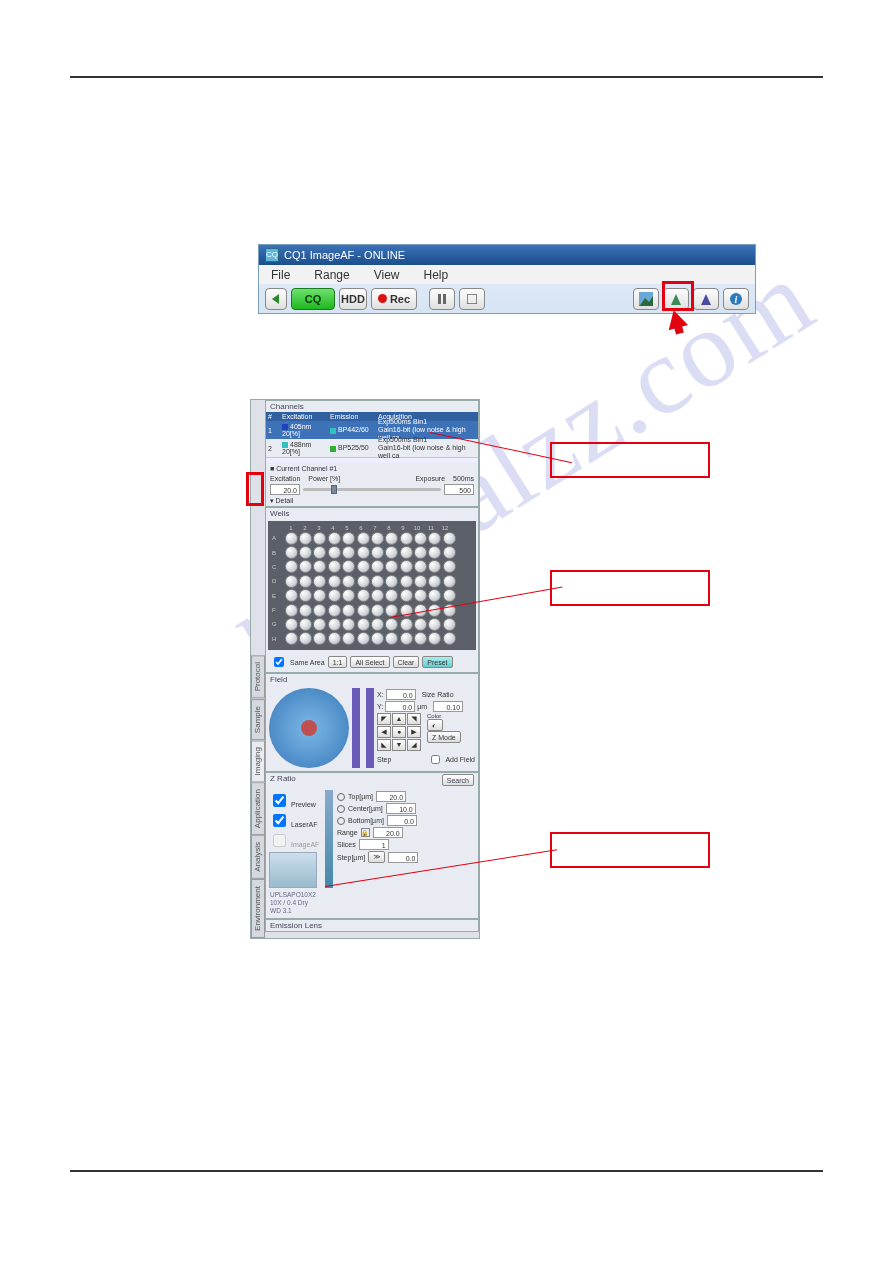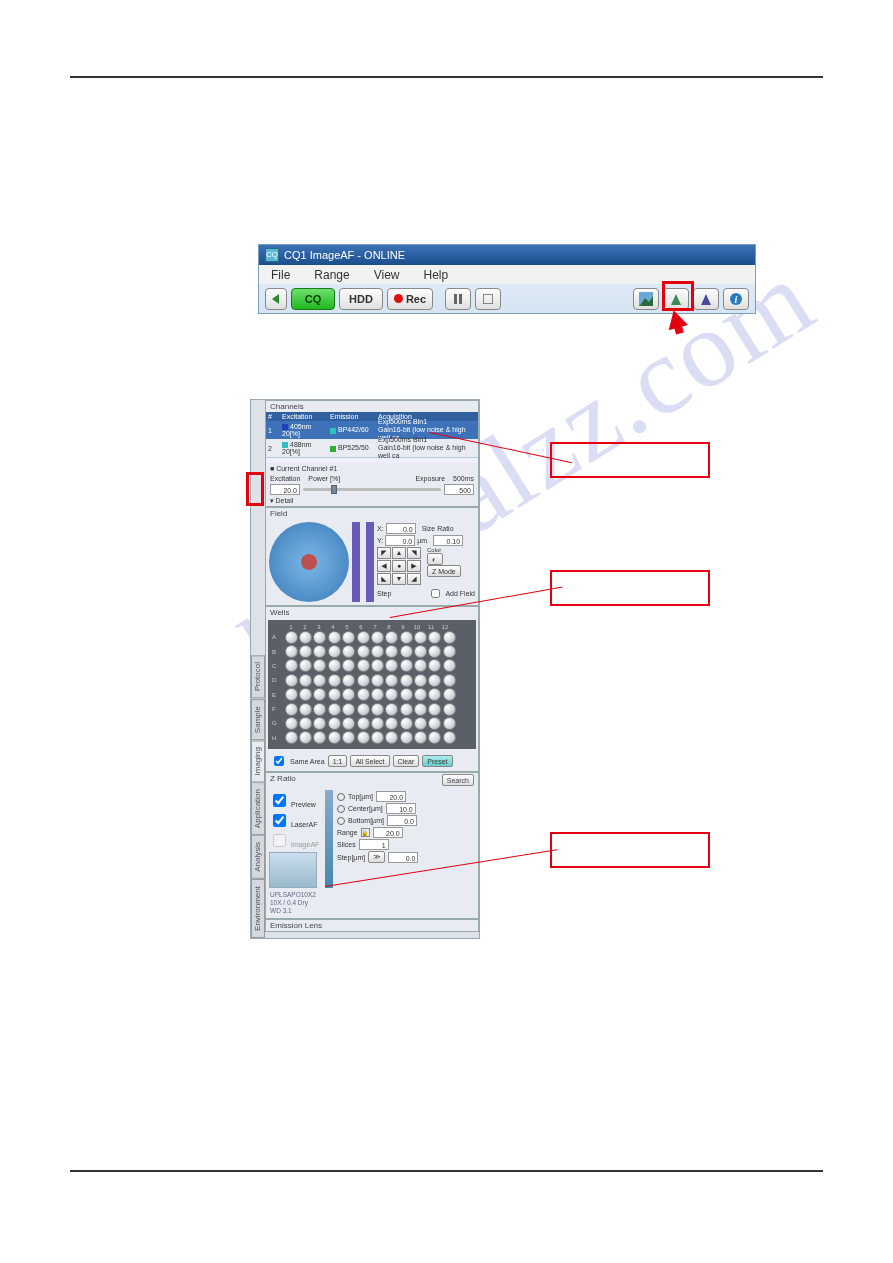--- a/index.html
+++ b/index.html
@@ -67,21 +67,21 @@
     min-width: 22px;
     margin: 0 2px;
     display: flex;
     align-items: center;
     justify-content: center;
     font-size: 11px;
     font-weight: bold;
     background: linear-gradient(#fdfdfd, #e0e0e0);
   }
   .tb-btn.green { background: linear-gradient(#6ee06e, #1fb81f); color: #0a3a0a; border-color: #1a7a1a; }
-  .tb-btn.hdd { width: 44px; }
+  .tb-btn.hdd { width: 28px; }
   .tb-btn.cq  { width: 44px; }
   .rec-dot { width: 9px; height: 9px; border-radius: 50%; background: #d11; margin-right: 3px; }
   .spacer { flex: 1; }
   .redbox-tb {
     border: 3px solid #e3000f;
     position: absolute;
     left: 662px; top: 281px;
     width: 32px; height: 30px;
   }
   .red-arrow {
@@ -380,68 +380,20 @@
         <span class="num-box">20.0</span>
         <div class="slider">
             <div class="knob"></div>
           </div>
         <span class="num-box">500</span>
       </div>
       <div class="form-row">▾ Detail</div>
     </div>
 
     <div class="section">
-      <div class="sec-title">Field</div>
-      <div class="field-body">
-        <div class="field-circle">
-            <div class="inner"></div>
-          </div>
-        <div class="field-bars"></div>
-        <div class="field-bars"></div>
-        <div class="field-ctrls">
-          <div class="row">
-            <span>X:</span>
-            <span class="num-box">0.0</span>
-            <span style="margin-left:4px;">Size Ratio</span>
-          </div>
-          <div class="row">
-            <span>Y:</span>
-            <span class="num-box">0.0</span>
-            <span>µm</span>
-            <span class="num-box" style="margin-left:4px;">0.10</span>
-          </div>
-          <div class="row" style="align-items:flex-start;">
-            <div class="arrow-grid">
-              <div class="ab">◤</div>
-              <div class="ab">▲</div>
-              <div class="ab">◥</div>
-              <div class="ab">◀</div>
-              <div class="ab">●</div>
-              <div class="ab">▶</div>
-              <div class="ab">◣</div>
-              <div class="ab">▼</div>
-              <div class="ab">◢</div>
-            </div>
-            <div style="margin-left:4px;">
-              <div style="font-size:6px;">Color</div>
-              <div class="mini-btn" style="width:16px;">◐</div>
-              <div class="mini-btn">Z Mode</div>
-            </div>
-          </div>
-          <div class="row">
-            <span>Step</span>
-            <span style="flex:1"></span>
-            <input type="checkbox" style="width: 9px; height: 9px;">
-            <span>Add Field</span>
-          </div>
-        </div>
-      </div>
-    </div>
-
-    <div class="section">
       <div class="sec-title">Wells</div>
       <div class="wells-grid">
         <div class="wg-cols" id="well-cols">
             <span>1</span>
             <span>2</span>
             <span>3</span>
             <span>4</span>
             <span>5</span>
             <span>6</span>
             <span>7</span>
@@ -578,20 +530,68 @@
         <input type="checkbox" checked="" style="width: 10px; height: 10px;">
         <span>Same Area</span>
         <span class="mini-btn">1:1</span>
         <span class="mini-btn">All Select</span>
         <span class="mini-btn">Clear</span>
         <span class="mini-btn" style="background:linear-gradient(#aee,#6cc);">Preset</span>
       </div>
     </div>
 
     <div class="section">
+      <div class="sec-title">Field</div>
+      <div class="field-body">
+        <div class="field-circle">
+            <div class="inner"></div>
+          </div>
+        <div class="field-bars"></div>
+        <div class="field-bars"></div>
+        <div class="field-ctrls">
+          <div class="row">
+            <span>X:</span>
+            <span class="num-box">0.0</span>
+            <span style="margin-left:4px;">Size Ratio</span>
+          </div>
+          <div class="row">
+            <span>Y:</span>
+            <span class="num-box">0.0</span>
+            <span>µm</span>
+            <span class="num-box" style="margin-left:4px;">0.10</span>
+          </div>
+          <div class="row" style="align-items:flex-start;">
+            <div class="arrow-grid">
+              <div class="ab">◤</div>
+              <div class="ab">▲</div>
+              <div class="ab">◥</div>
+              <div class="ab">◀</div>
+              <div class="ab">●</div>
+              <div class="ab">▶</div>
+              <div class="ab">◣</div>
+              <div class="ab">▼</div>
+              <div class="ab">◢</div>
+            </div>
+            <div style="margin-left:4px;">
+              <div style="font-size:6px;">Color</div>
+              <div class="mini-btn" style="width:16px;">◐</div>
+              <div class="mini-btn">Z Mode</div>
+            </div>
+          </div>
+          <div class="row">
+            <span>Step</span>
+            <span style="flex:1"></span>
+            <input type="checkbox" style="width: 9px; height: 9px;">
+            <span>Add Field</span>
+          </div>
+        </div>
+      </div>
+    </div>
+
+    <div class="section">
       <div class="sec-title" style="display:flex;">
         <span>Z Ratio</span>
         <span style="flex:1"></span>
         <span class="mini-btn">Search</span>
       </div>
       <div class="z-body">
         <div class="z-left">
           <label><input type="checkbox" checked="" style=""> <span>Preview</span></label>
           <label><input type="checkbox" checked="" style=""> <span>LaserAF</span></label>
           <label style="color:#999;"><input type="checkbox" disabled="" style=""> <span>ImageAF</span></label>

